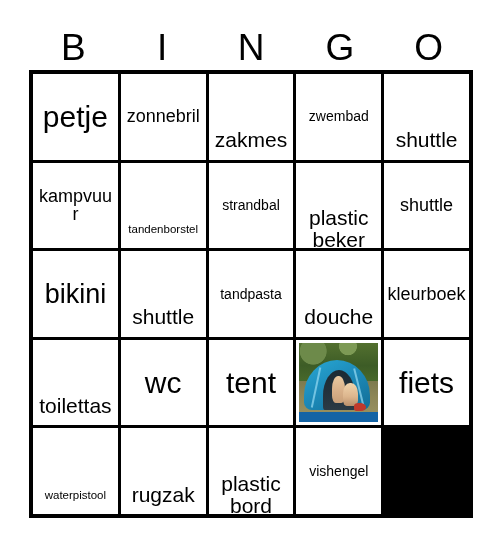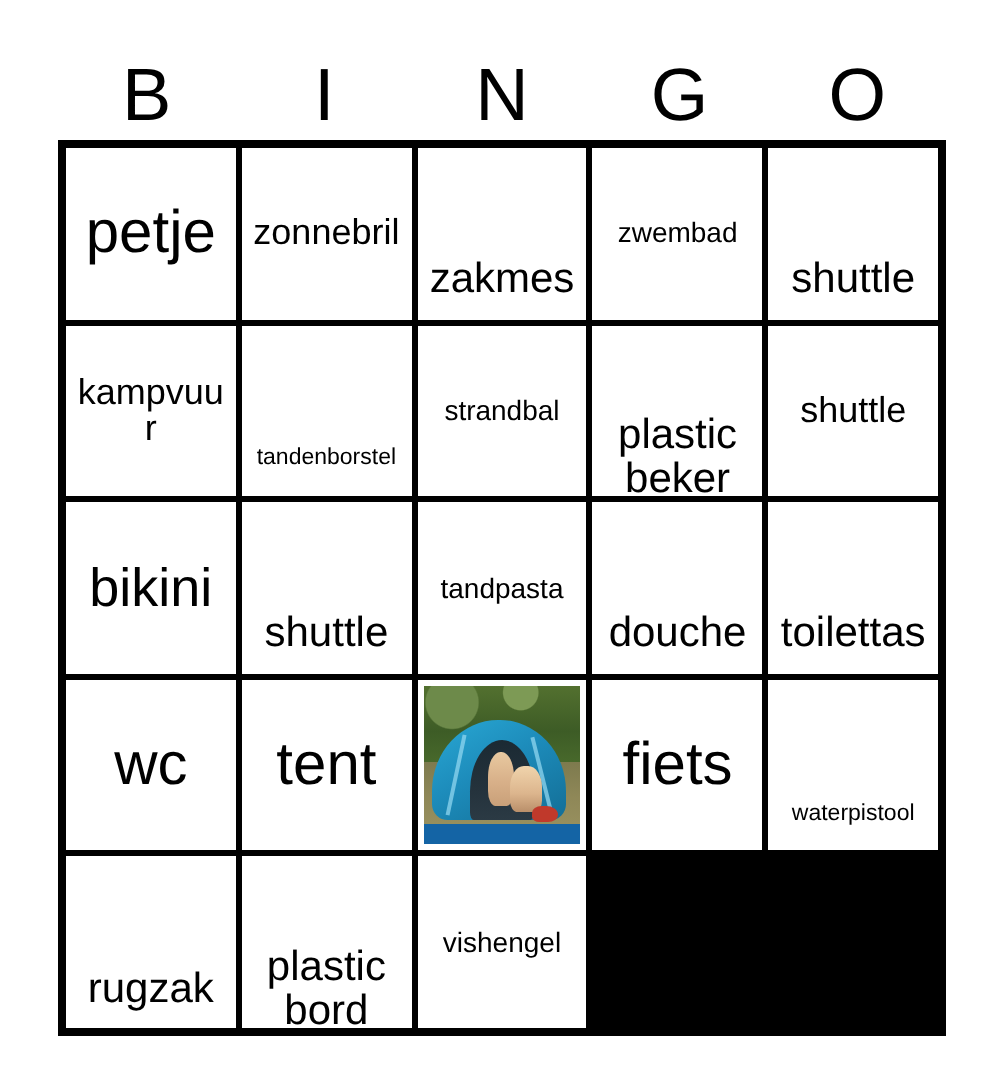--- a/index.html
+++ b/index.html
@@ -230,20 +230,23 @@
     <div class="cell">
       <span class="cell-text fs-md">shuttle</span>
     </div>
     <div class="cell">
       <span class="cell-text fs-xs">tandpasta</span>
     </div>
     <div class="cell">
       <span class="cell-text fs-md">douche</span>
     </div>
 
+    <div class="cell">
+      <span class="cell-text fs-sm">kleurboek</span>
+    </div>
     <div class="cell">
       <span class="cell-text fs-md">toilettas</span>
     </div>
     <div class="cell">
       <span class="cell-text fs-xl">wc</span>
     </div>
     <div class="cell">
       <span class="cell-text fs-xl">tent</span>
     </div>
     <div class="cell photo-cell">

